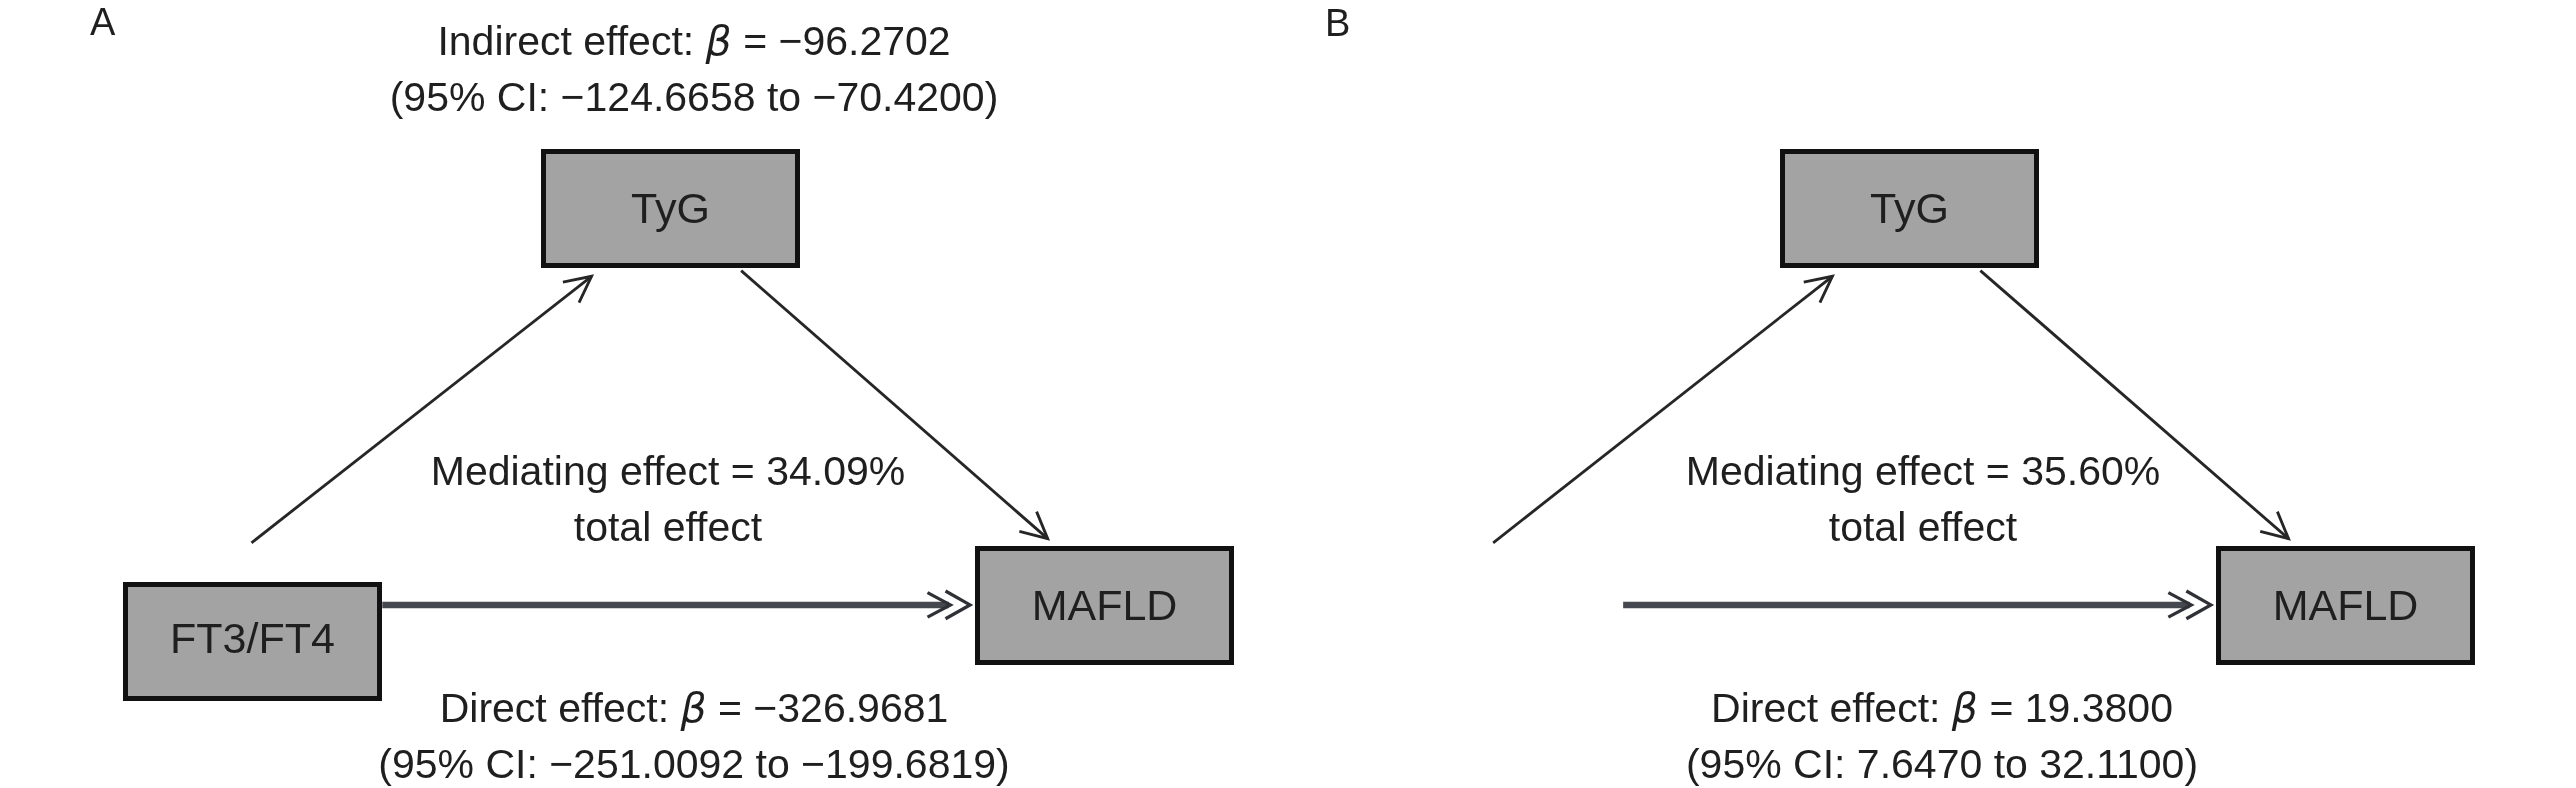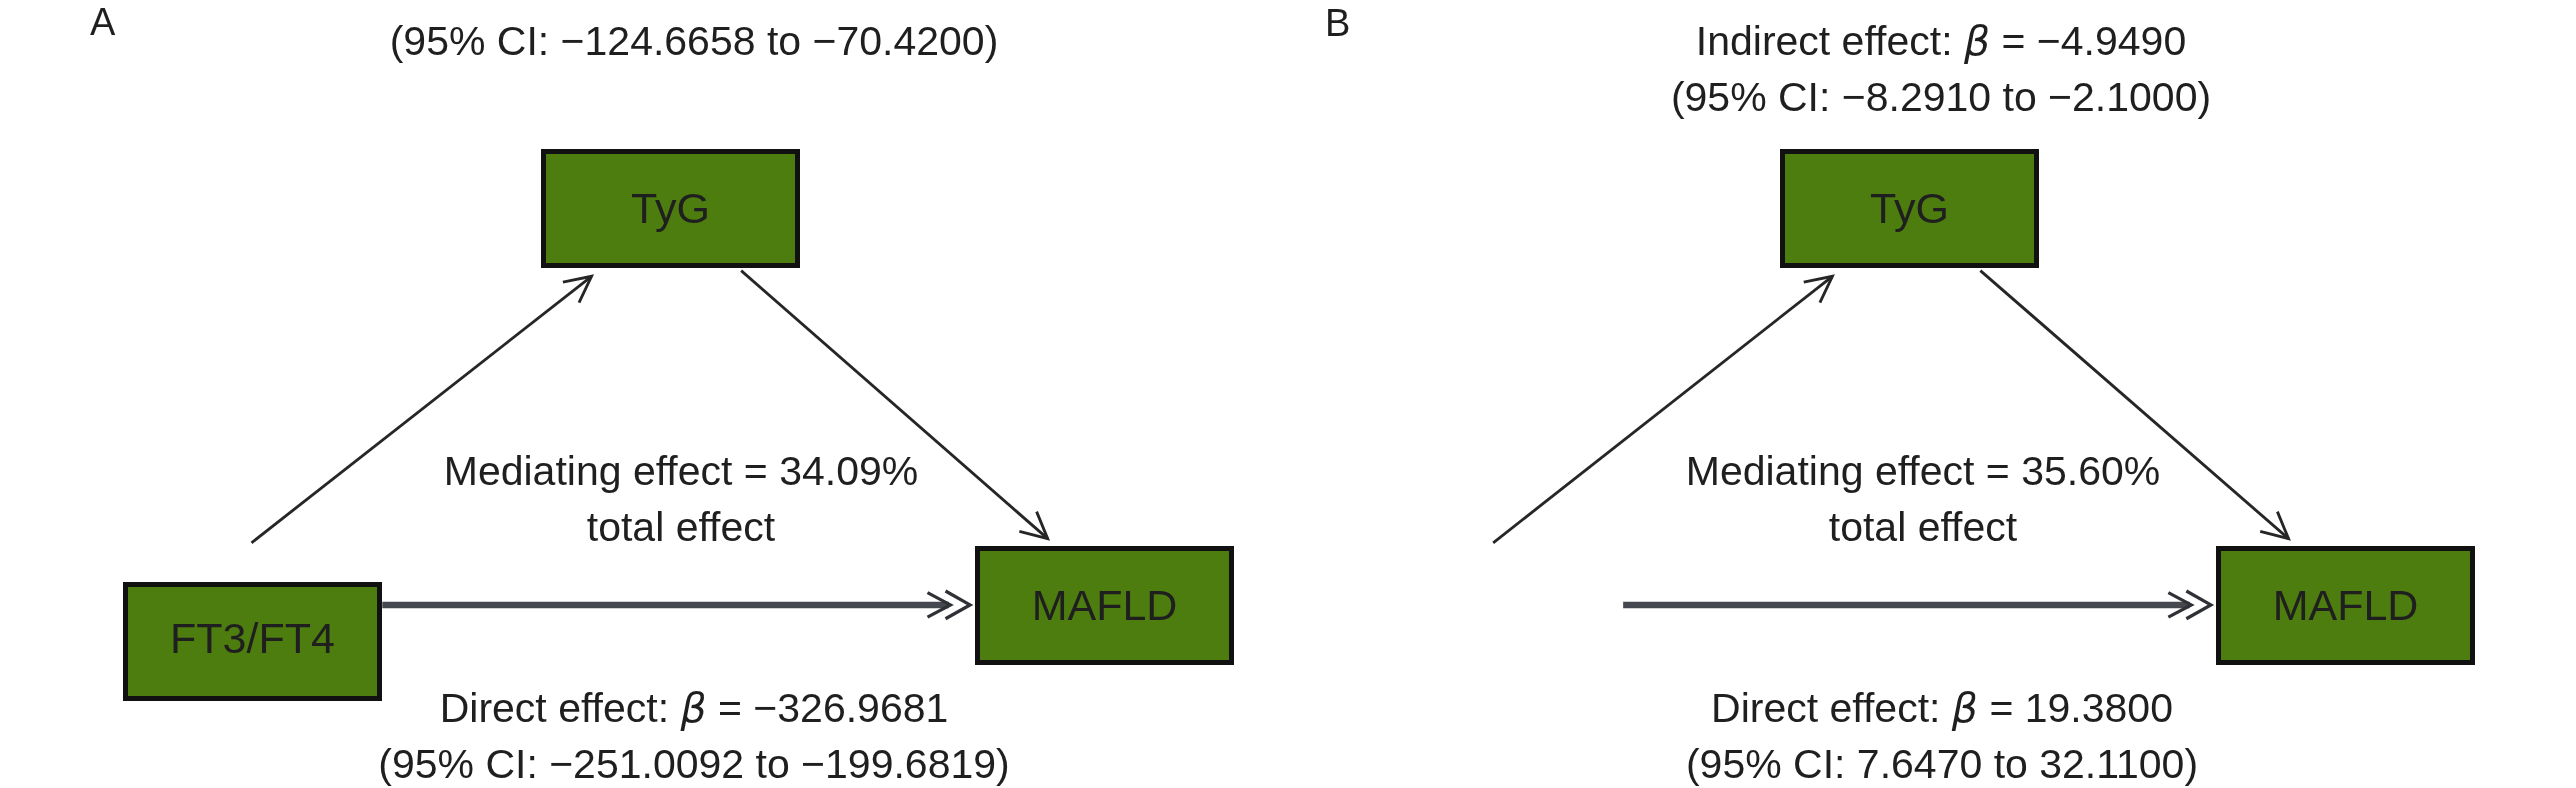--- a/index.html
+++ b/index.html
@@ -48,21 +48,21 @@
     font-size: 38px;
     line-height: 1.1;
     color: var(--text, #1f1f1f);
   }
   .box {
     position: absolute;
     box-sizing: border-box;
     width: 259px;
     height: 119px;
     border: 5.7px solid var(--box-border, #111111);
-    background: #4d7c0f;
+    background: #a3a3a3;
     display: flex;
     align-items: center;
     justify-content: center;
     font-size: 43px;
     white-space: nowrap;
   }
   .sub {
     font-size: 25px;
     vertical-align: -10.6px;
   }
@@ -102,51 +102,48 @@
     <line class="thin-line" x1="1826" y1="664" x2="2241" y2="338" marker-end="url(#chev)"></line>
     <line class="thin-line" x1="2422" y1="331" x2="2799" y2="659" marker-end="url(#chev)"></line>
     <line class="thick-line" x1="1985" y1="740" x2="2678" y2="740"></line>
     <path class="head2-stroke" d="M2674,723 L2704,740 L2674,757"></path>
     <path class="head2-stroke" d="M2652,725 L2680,740 L2652,755"></path>
   </svg>
 
   <div class="plabel" style="left:90px; top:1.6px;">A</div>
 
   <div class="tblock" style="left:244px; top:13px;">
+    <div><span>Indirect effect: </span><span class="beta">β</span><span> = −96.2702</span></div>
     <div><span>(95% </span><span class="ital">CI</span><span>: −124.6658 to −70.4200)</span></div>
   </div>
 
   <div class="box" style="left:541px; top:149px;">
     <span>TyG</span>
   </div>
 
-  <div class="tblock" style="left:231px; top:443px;">
+  <div class="tblock" style="left:218px; top:443px;">
     <div>Mediating effect = 34.09%</div>
     <div>total effect</div>
   </div>
 
   <div class="box" style="left:123px; top:546px;margin-top:36px;">
     <span><span>FT3/FT4</span><span class="sub"></span></span>
   </div>
 
   <div class="box" style="left:975px; top:546px;">
     <span>MAFLD</span>
   </div>
 
   <div class="tblock" style="left:244px; top:680px;">
     <div><span>Direct effect: </span><span class="beta">β</span><span> = −326.9681</span></div>
     <div><span>(95% </span><span class="ital">CI</span><span>: −251.0092 to −199.6819)</span></div>
   </div>
 
   <div class="plabel" style="left:1325px; top:3.3px;">B</div>
 
-  <div class="tblock" style="left:1491px; top:13px;">
-    <div><span>Indirect effect: </span><span class="beta">β</span><span> = −4.9490</span></div>
-    <div><span>(95% </span><span class="ital">CI</span><span>: −8.2910 to −2.1000)</span></div>
-  </div>
 
   <div class="box" style="left:1780px; top:149px;">
     <span>TyG</span>
   </div>
 
   <div class="tblock" style="left:1473px; top:443px;">
     <div>Mediating effect = 35.60%</div>
     <div>total effect</div>
   </div>
 

